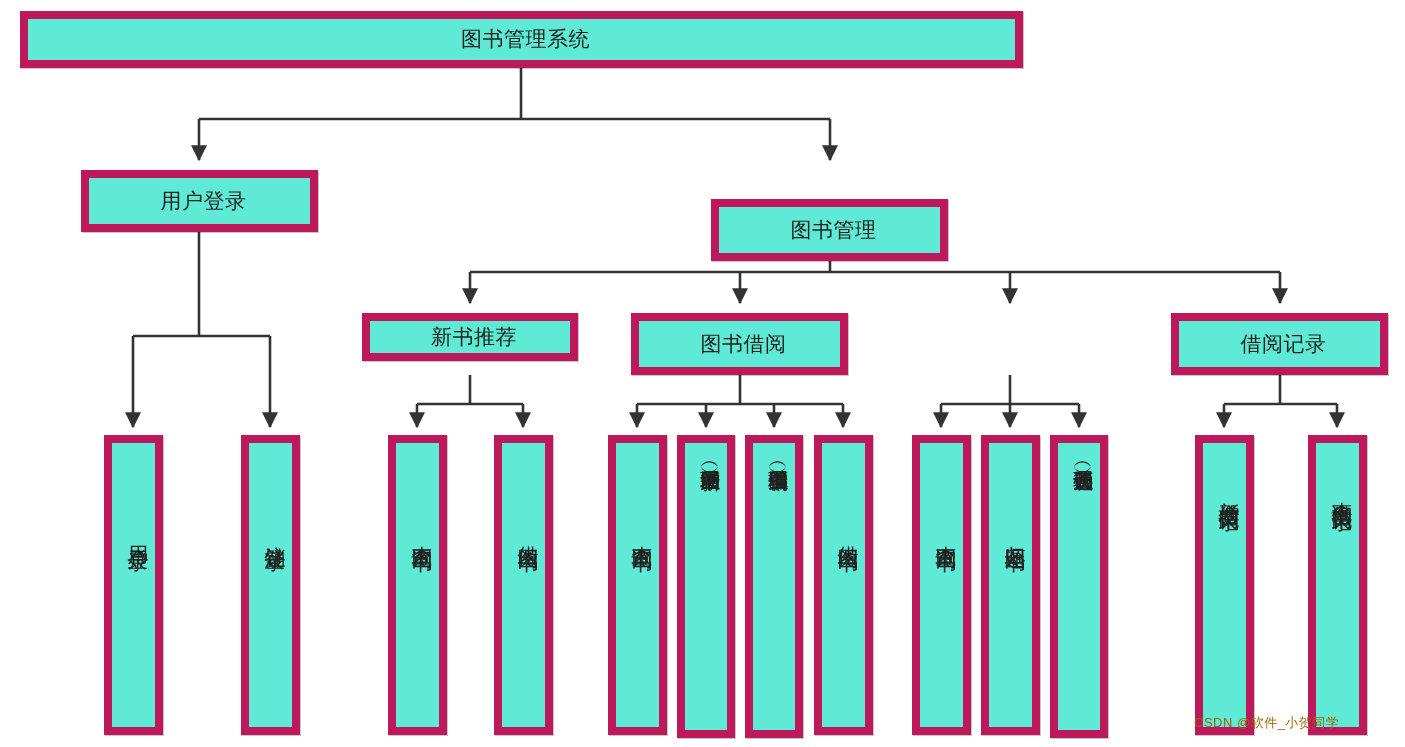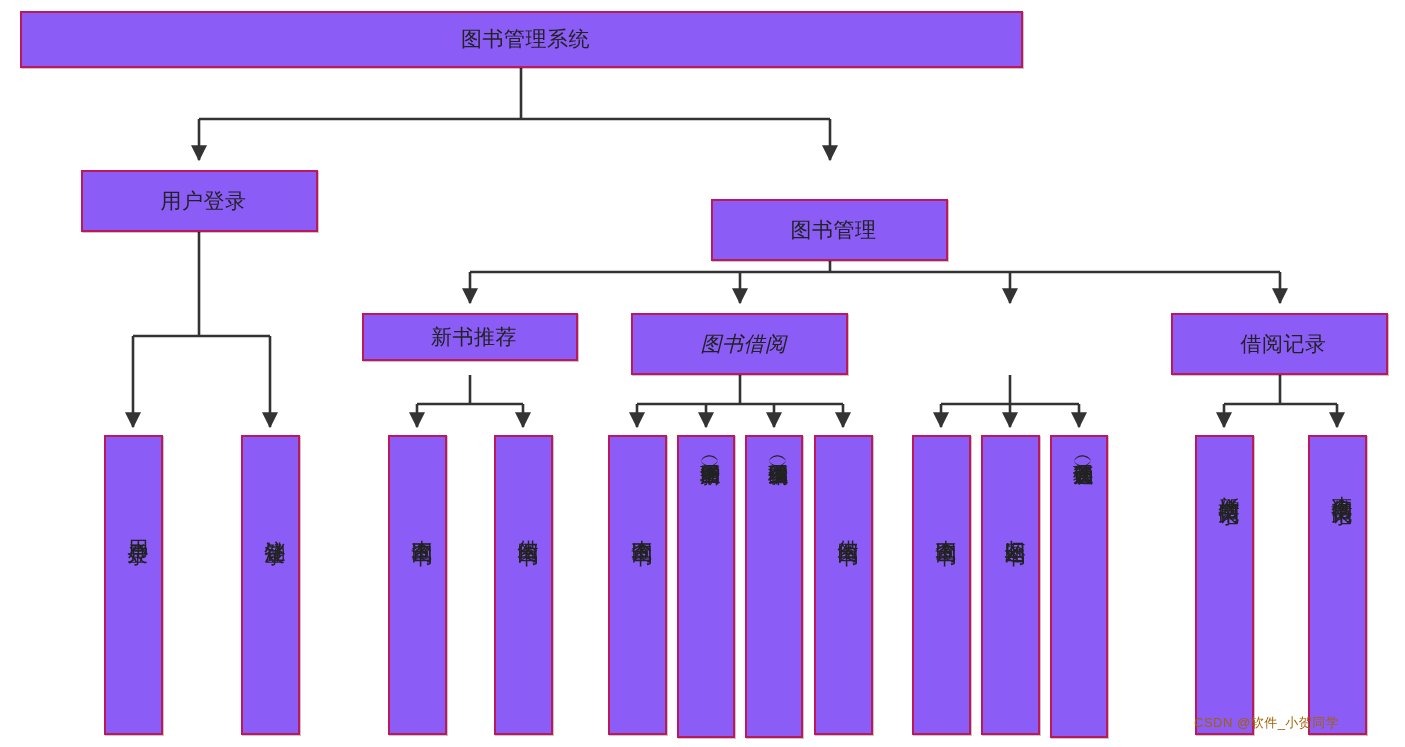--- a/index.html
+++ b/index.html
@@ -21,22 +21,22 @@
     position: absolute;
     left: 0;
     top: 0;
     width: 1405px;
     height: 747px;
     pointer-events: none;
   }
   .node {
     position: absolute;
     box-sizing: border-box;
-    border: 2px solid #be185d;
-    background: #8b5cf6;
+    border: 8px solid #be185d;
+    background: #5eead4;
     display: flex;
     align-items: center;
     justify-content: center;
     color: #222222;
     box-shadow: 1px 1px 0 rgba(0,0,0,0.22);
     padding-left: 8px;
   }
   .node .lbl {
     display: block;
     text-align: center;
@@ -144,21 +144,21 @@
   </div>
 
   <div class="node h" style="left:711px; top:170px; width:237px; height:62px;margin-top:29px;">
     <span class="lbl">图书管理</span>
   </div>
 
   <div class="node h" style="left:362px; top:313px; width:216px; height:48px;">
     <span class="lbl">新书推荐</span>
   </div>
 
-  <div class="node h" style="left:631px; top:313px; width:217px; height:62px;font-style:italic;">
+  <div class="node h" style="left:631px; top:313px; width:217px; height:62px;">
     <span class="lbl">图书借阅</span>
   </div>
 
 
   <div class="node h" style="left:1171px; top:313px; width:217px; height:62px;">
     <span class="lbl">借阅记录</span>
   </div>
 
   <div class="node v mid" style="left:104px; top:435px; width:59px; height:300px;">
     <span class="lbl">用户登录</span>

